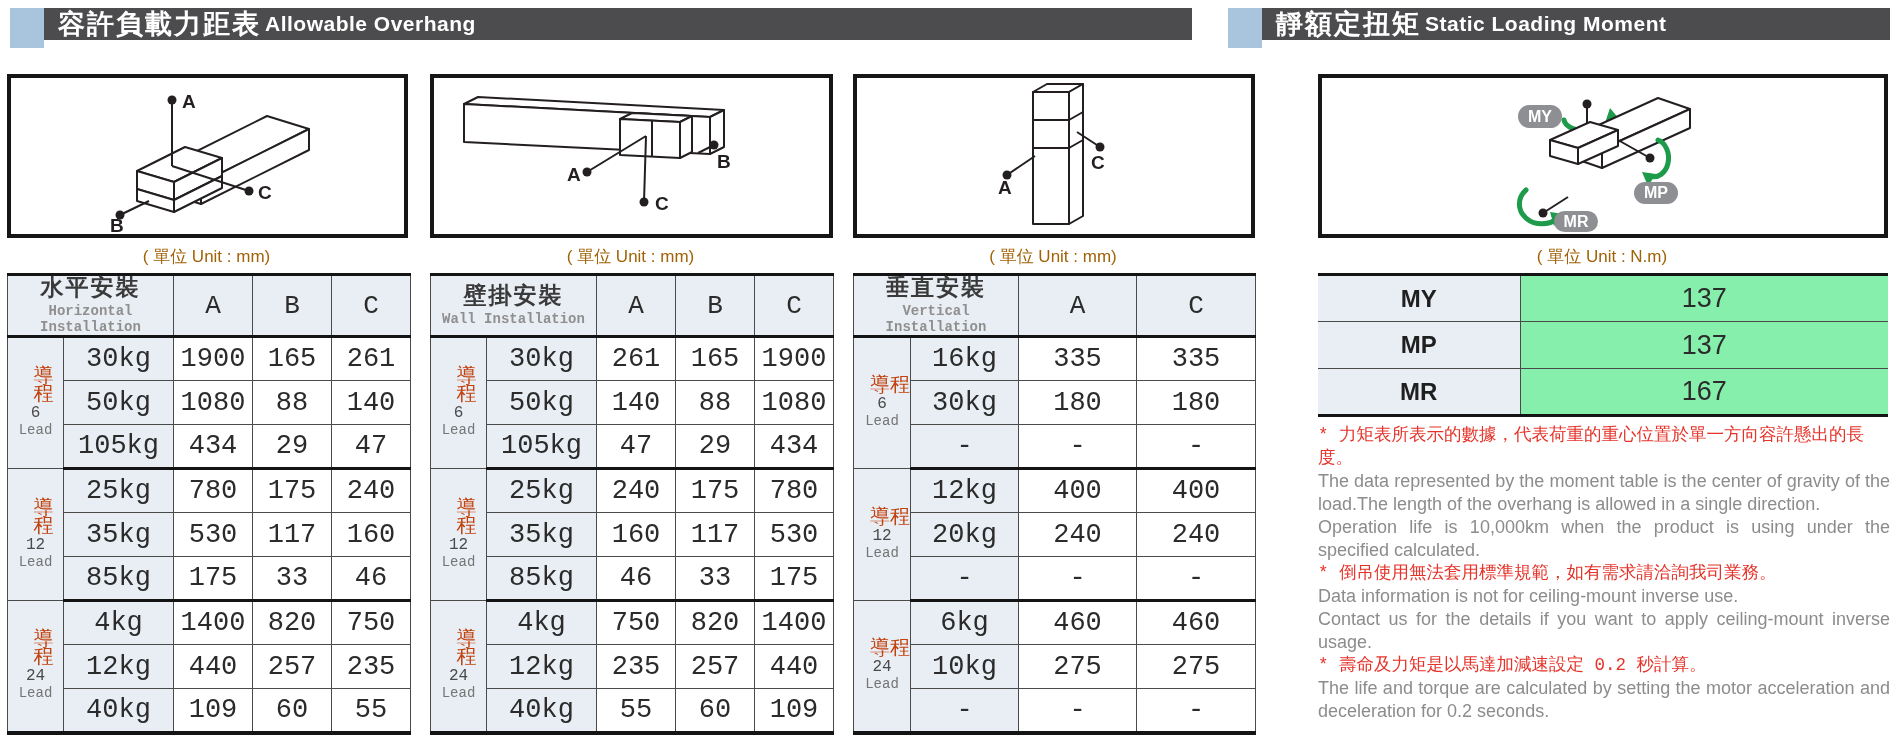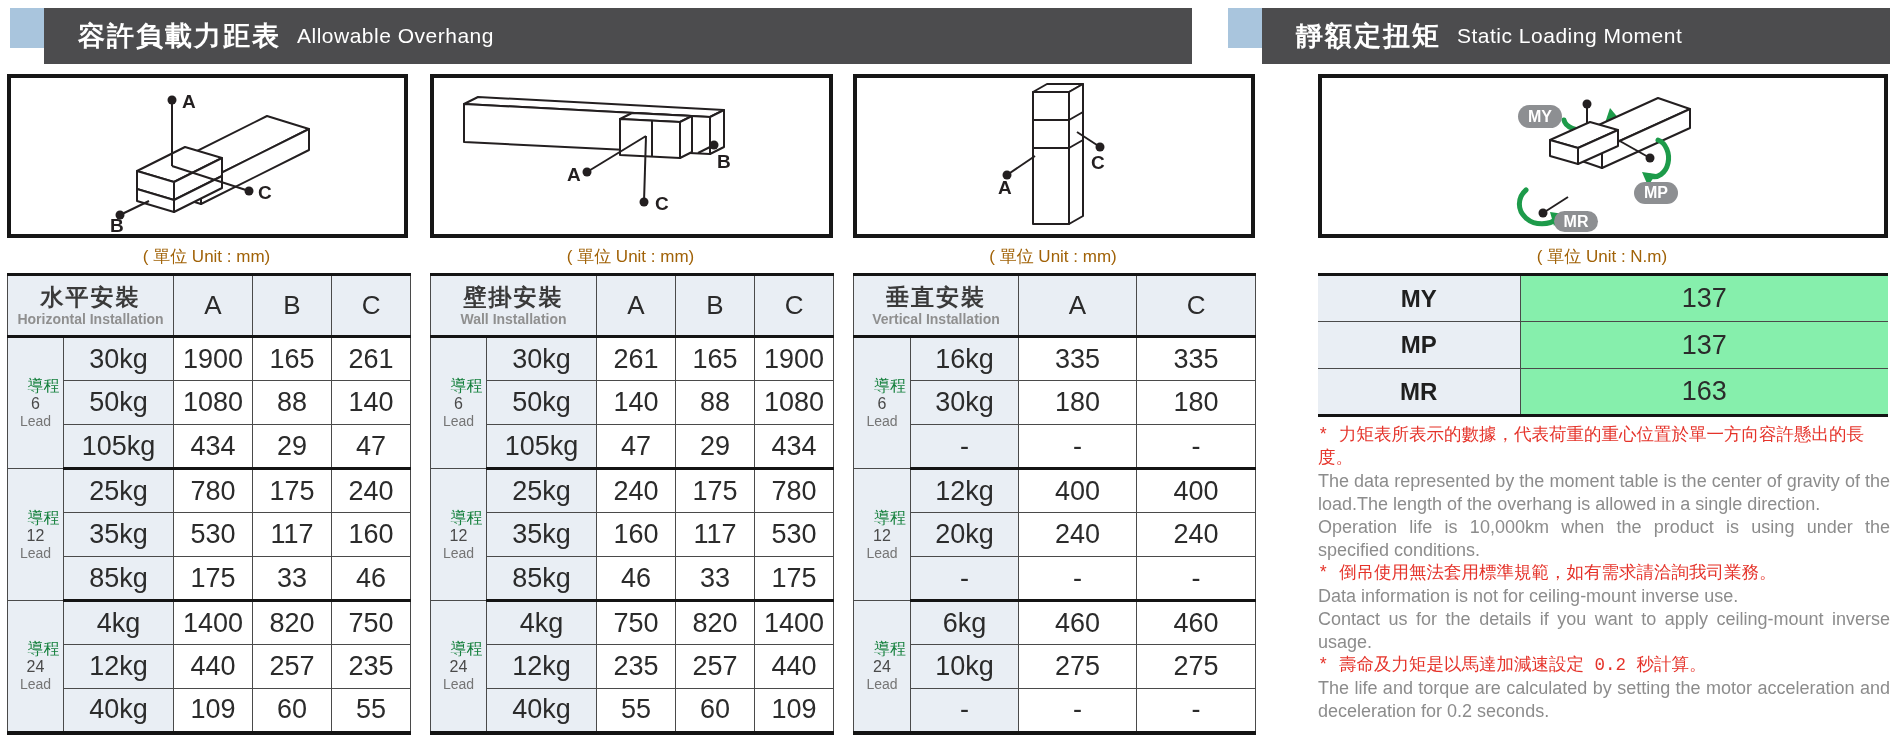--- a/index.html
+++ b/index.html
@@ -2,44 +2,44 @@
 <html><head>
 <meta charset="utf-8">
 <style>
   * { box-sizing: border-box; }
   html,body { margin:0; padding:0; background:#fff; }
   body { font-family:"Liberation Sans","DejaVu Sans",sans-serif; }
   .page { position:relative; width:1895px; height:749px; background:#fff; overflow:hidden; }
 
   
   .hdr-sq { position:absolute; top:8px; width:34px; height:40px; background:#a9c5dd; }
-  .hdr-bar { position:absolute; top:8px; height:56px; background:#4c4c4e; color:#fff;
-             display:flex; align-items:center; padding-left:34px; }
+  .hdr-bar { position:absolute; top:8px; height:32px; background:#4c4c4e; color:#fff;
+             display:flex; align-items:center; padding-left:14px; }
   .hdr-zh { font-size:27px; font-weight:bold; letter-spacing:2px; }
-  .hdr-en { font-size:21px; font-weight:normal; margin-left:16px; letter-spacing:.5px; }
+  .hdr-en { font-size:21px; font-weight:bold; margin-left:4px; letter-spacing:.5px; }
 
   
   .dbox { position:absolute; top:74px; height:164px; border:4px solid #161616; background:#fff; }
   .dbox svg { display:block; width:100%; height:100%; }
 
   
   .unit { position:absolute; top:245px; font-size:17px; color:#a16207; text-align:center; padding-right:2px; }
 
   
-  table.dtab { position:absolute; top:273px; border-collapse:collapse; table-layout:fixed; background:#fff; }
+  table.dtab { position:absolute; top:273px; border-collapse:collapse; table-layout:fixed; background:#fff;font-family:Liberation Mono, monospace; }
   table.dtab { border:1px solid #4a4a4a; border-top:3px solid #141414; border-bottom:4px solid #141414; }
   table.dtab th, table.dtab td { border:1px solid #4a4a4a; padding:0; }
   table.dtab thead th { border-bottom:3px solid #141414; background:#e9eef4; height:62px; }
   .t-zh { font-size:23px; color:#3a3a3a; letter-spacing:2px; line-height:26px; }
   .t-en { font-size:14px; color:#8f8f8f; margin-top:1px; }
   th.col-letter { font-size:26px; font-weight:normal; color:#2b2b2b; }
   td.val { font-size:27px; color:#2b2b2b; text-align:center; height:44px; background:#fff; }
   td.load { font-size:27px; color:#2b2b2b; text-align:center; background:#e9eef4; }
   th.lead-cell { background:#e9eef4; font-weight:normal; text-align:center; }
-  .lead-zh { display:block; font-size:16px; color:#15803d; line-height:18px;padding-left:16px; }
+  .lead-zh { display:block; font-size:20px; color:#c2410c; line-height:18px;padding-left:16px; }
   .lead-num { display:block; font-size:16px; color:#4a4a4a; line-height:18px; }
   .lead-en { display:block; font-size:14px; color:#757575; line-height:16px; }
   tr.group-end td, tr.group-end th { border-bottom:3px solid #141414; }
 
   
   table.mtab { position:absolute; left:1318px; top:273px; width:570px; border-collapse:collapse; table-layout:fixed;
                border-top:3px solid #141414; border-bottom:3px solid #141414; }
   table.mtab th, table.mtab td { border:1px solid #4a4a4a; padding:0; height:47px; }
   table.mtab th:first-child, table.mtab td:first-child { border-left:none; }
   table.mtab th:last-child, table.mtab td:last-child { border-right:none; }
@@ -446,29 +446,29 @@
         <tr>
           <th class="m-label">MY</th>
           <td class="m-val">137</td>
         </tr>
         <tr>
           <th class="m-label">MP</th>
           <td class="m-val">137</td>
         </tr>
         <tr>
           <th class="m-label">MR</th>
-          <td class="m-val">163</td>
+          <td class="m-val">167</td>
         </tr>
       </tbody>
   </table>
 
   <div class="notes">
       <div class="note-zh">* 力矩表所表示的數據，代表荷重的重心位置於單一方向容許懸出的長度。</div>
       <div class="note-en">The data represented by the moment table is the center of gravity of the load.The length of the overhang is allowed in a single direction.</div>
-      <div class="note-en">Operation life is 10,000km when the product is using under the specified conditions.</div>
+      <div class="note-en">Operation life is 10,000km when the product is using under the specified calculated.</div>
       <div class="note-zh">* 倒吊使用無法套用標準規範，如有需求請洽詢我司業務。</div>
       <div class="note-en">Data information is not for ceiling-mount inverse use.</div>
       <div class="note-en">Contact us for the details if you want to apply ceiling-mount inverse usage.</div>
       <div class="note-zh">* 壽命及力矩是以馬達加減速設定 0.2 秒計算。</div>
       <div class="note-en">The life and torque are calculated by setting the motor acceleration and deceleration for 0.2 seconds.</div>
     </div>
 
 </div>
 
 </body></html>

